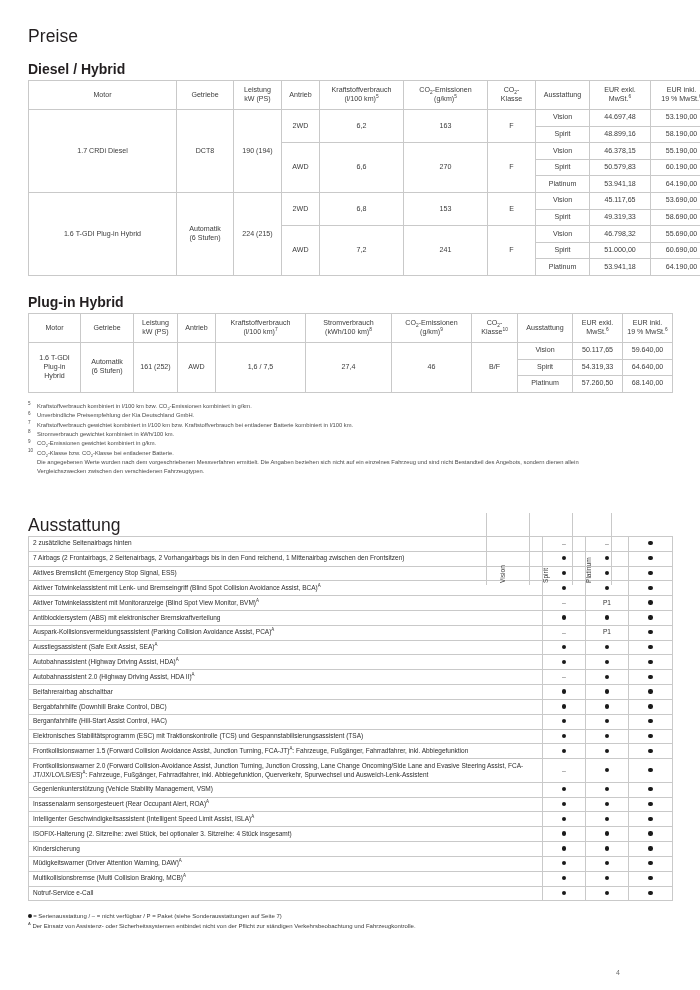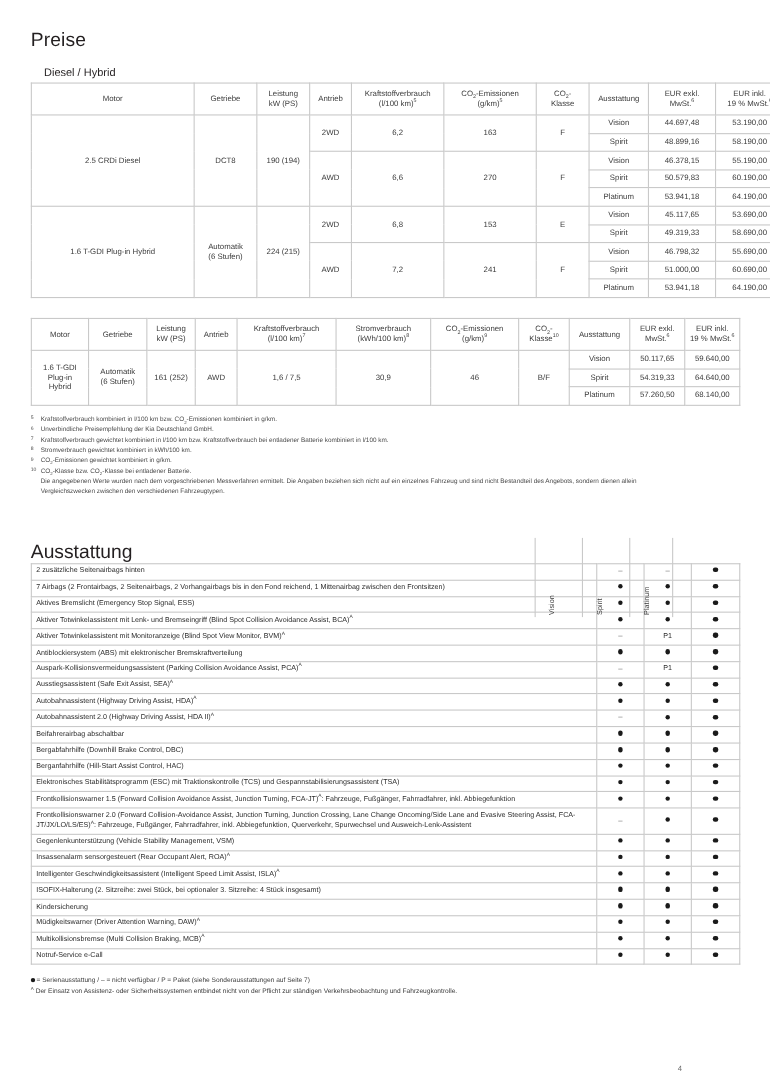--- a/index.html
+++ b/index.html
@@ -25,23 +25,23 @@
   }
 
   h1.section-title {
     font-size: 17.5px;
     font-weight: 400;
     letter-spacing: 0.1px;
     margin: 0 0 14px 0;
     color: #231f20;
   }
   h2.sub-title {
-    font-size: 10px;
-    font-weight: 400;
-    margin: 0 0 3px 12px;
+    font-size: 14px;
+    font-weight: 700;
+    margin: 0 0 3px 0;
     color: #231f20;
   }
 
   
   table.price {
     width: 644px;
     border-collapse: collapse;
     table-layout: fixed;
     font-size: 7.1px;
     color: #3b3b3b;
@@ -228,21 +228,21 @@
           <th>Kraftstoffverbrauch<br>(l/100 km)<sup>5</sup></th>
           <th>CO<span class="sub">2</span>-Emissionen<br>(g/km)<sup>5</sup></th>
           <th>CO<span class="sub">2</span>-<br>Klasse</th>
           <th>Ausstattung</th>
           <th>EUR exkl.<br>MwSt.<sup>6</sup></th>
           <th>EUR inkl.<br>19 % MwSt.<sup>6</sup></th>
         </tr>
       </thead>
     <tbody id="p1-body">
         <tr>
-          <td rowspan="5">2.5 CRDi Diesel</td>
+          <td rowspan="5">1.7 CRDi Diesel</td>
           <td rowspan="5">DCT8</td>
           <td rowspan="5">190 (194)</td>
           <td rowspan="2">2WD</td>
           <td rowspan="2">6,2</td>
           <td rowspan="2">163</td>
           <td rowspan="2">F</td>
           <td>Vision</td>
           <td>44.697,48</td>
           <td>53.190,00</td>
         </tr>
@@ -304,20 +304,21 @@
         <tr>
           <td>Platinum</td>
           <td>53.941,18</td>
           <td>64.190,00</td>
         </tr>
       </tbody>
   </table>
 
   <div class="tbl-gap"></div>
 
+  <h2 class="sub-title">Plug-in Hybrid</h2>
 
   <table class="price" id="price-table-2">
     <colgroup>
       <col style="width:52px">
         <col style="width:53px">
         <col style="width:44px">
         <col style="width:38px">
       <col style="width:90px">
         <col style="width:86px">
         <col style="width:80px">
@@ -341,21 +342,21 @@
           <th>EUR inkl.<br>19 % MwSt.<sup>6</sup></th>
         </tr>
       </thead>
     <tbody id="p2-body">
         <tr>
           <td rowspan="3">1.6 T-GDI<br>Plug-in<br>Hybrid</td>
           <td rowspan="3">Automatik<br>(6 Stufen)</td>
           <td rowspan="3">161 (252)</td>
           <td rowspan="3">AWD</td>
           <td rowspan="3">1,6 / 7,5</td>
-          <td rowspan="3">30,9</td>
+          <td rowspan="3">27,4</td>
           <td rowspan="3">46</td>
           <td rowspan="3">B/F</td>
           <td>Vision</td>
           <td>50.117,65</td>
           <td>59.640,00</td>
         </tr>
         <tr>
           <td>Spirit</td>
           <td>54.319,33</td>
           <td>64.640,00</td>

